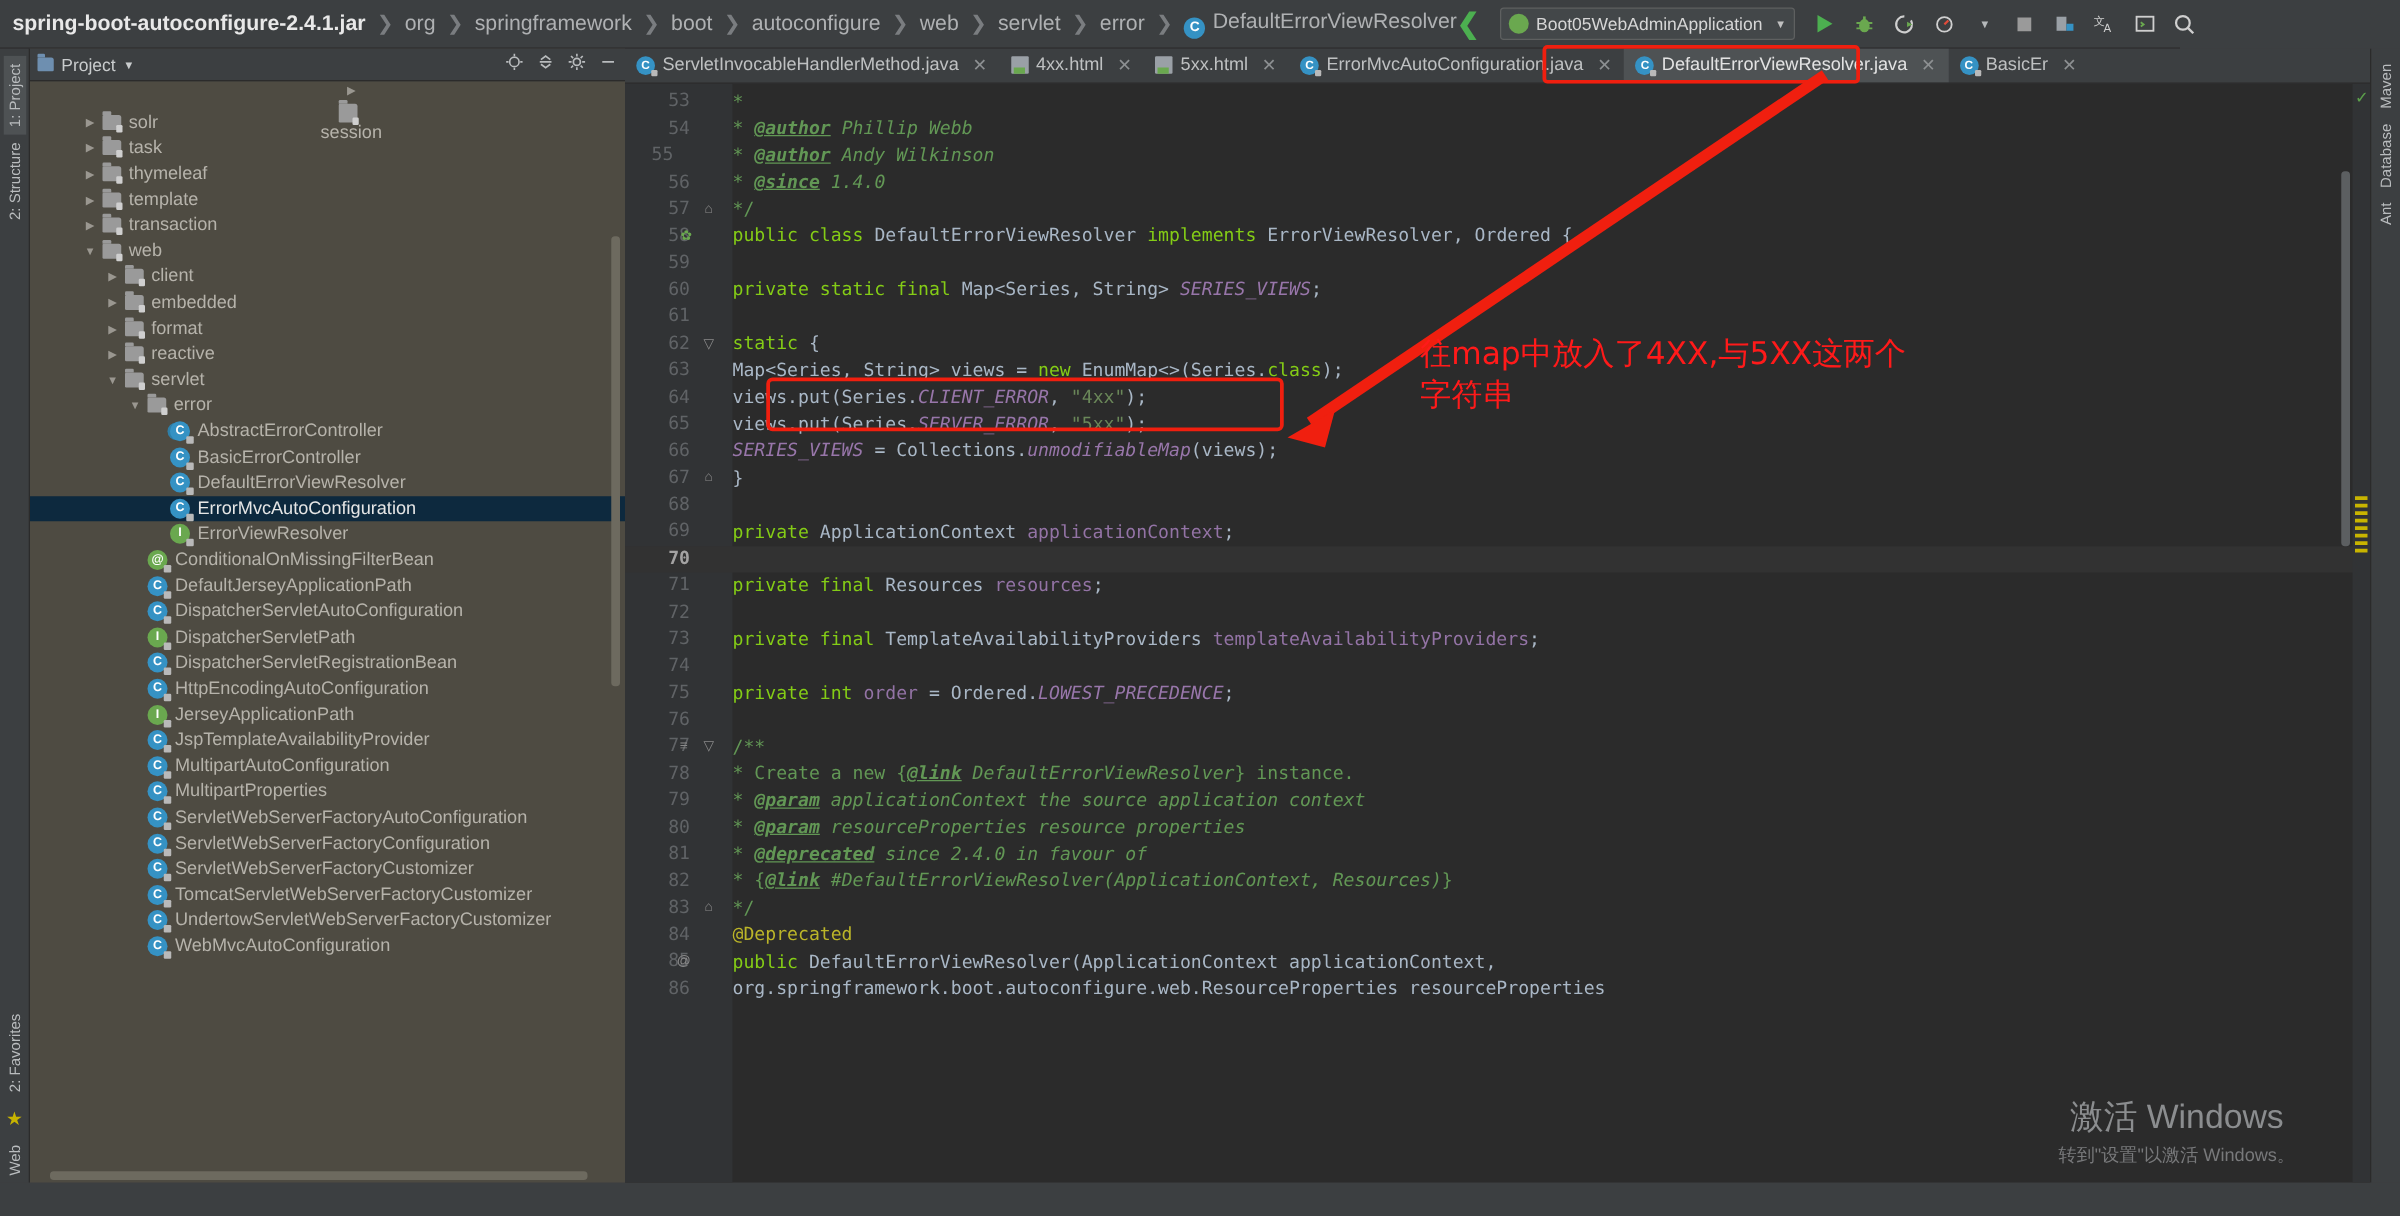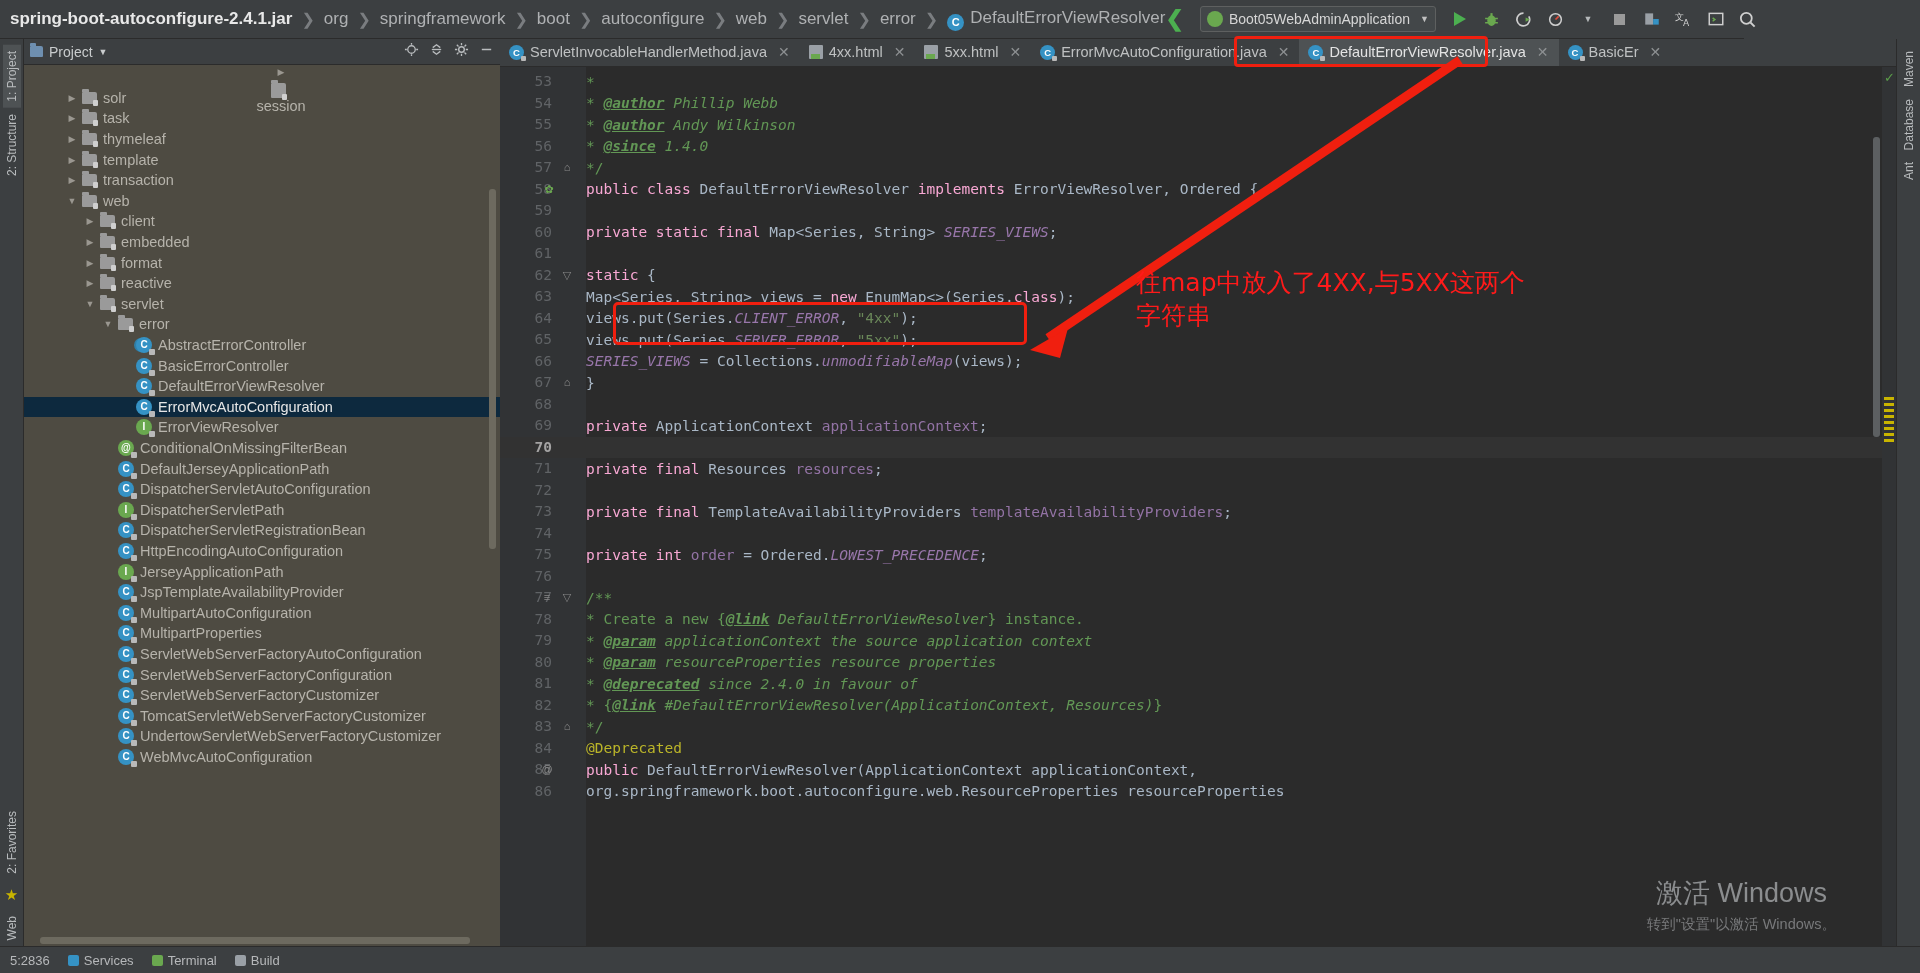--- a/index.html
+++ b/index.html
@@ -180,21 +180,21 @@
     position:absolute; width:44px; text-align:right; color:#606366;
     font-family:"DejaVu Sans Mono", monospace; font-size:14.5px; height:21.5px;
     line-height:21.5px; left:8px;
   }
   .lnum.cur{ color:#a4a3a3; }
   .gmark{ position:absolute; left:56px; width:22px; height:21.5px; line-height:21.5px;
           text-align:center; color:#8a8a8a; font-size:11px;}
   .curline{ position:absolute; left:0; width:100%; height:21.5px; background:#323232; }
 
   
-  .kw{color:#f9a8d4;} .str{color:#6a8759;}
+  .kw{color:#84cc16;} .str{color:#6a8759;}
   .doc{color:#629755;} .tag{color:#629755; text-decoration:underline; font-style:italic; font-weight:bold;}
   .cls{color:#a9b7c6;} .stat{color:#9876aa; font-style:italic;}
   .fld{color:#9373a5;} .ident{color:#a9b7c6;} .anno{color:#bbb529;}
   .italic{font-style:italic;}
 
   
   .redbox{
     position:absolute; border:3px solid #f01f0f; border-radius:5px;
     pointer-events:none;
   }
@@ -611,21 +611,21 @@
     </div>
   <div class="tab-highlight" style="left:1234px; top:36px; width:254px; height:31px;"></div>
 
   <div class="editor">
     <div class="gutter"></div>
     <div id="codewrap" style="position:absolute;left:0;top:0;width:100%;height:100%;">
         <div class="lnum" style="top: 4px;">53</div>
         <div class="line" style="position: absolute; left: 86px; top: 4px;">     <span class="doc">*</span></div>
         <div class="lnum" style="top: 25.5px;">54</div>
         <div class="line" style="position: absolute; left: 86px; top: 25.5px;">     <span class="doc">* </span><span class="tag">@author</span><span class="doc italic"> Phillip Webb</span></div>
-        <div class="lnum" style="top: 47px;">55</div>
+        <div class="lnum" style="top: 47px; text-align: center;">55</div>
         <div class="line" style="position: absolute; left: 86px; top: 47px;">     <span class="doc">* </span><span class="tag">@author</span><span class="doc italic"> Andy Wilkinson</span></div>
         <div class="lnum" style="top: 68.5px;">56</div>
         <div class="line" style="position: absolute; left: 86px; top: 68.5px;">     <span class="doc">* </span><span class="tag">@since</span><span class="doc italic"> 1.4.0</span></div>
         <div class="lnum" style="top: 90px;">57</div>
         <div class="gmark" style="top: 90px;">⌂</div>
         <div class="line" style="position: absolute; left: 86px; top: 90px;">     <span class="doc">*/</span></div>
         <div class="lnum" style="top: 111.5px;">58</div>
         <div class="gmark" style="top: 111.5px; left: 38px; color: rgb(106, 168, 79);">✿</div>
         <div class="line" style="position: absolute; left: 86px; top: 111.5px;"><span class="kw">public class </span><span class="cls">DefaultErrorViewResolver </span><span class="kw">implements </span><span class="cls">ErrorViewResolver, Ordered </span><span class="ident">{</span></div>
         <div class="lnum" style="top: 133px;">59</div>
@@ -717,20 +717,14 @@
   <div class="redbox" style="left:613px; top:302px; width:414px; height:43px;"></div>
 
   <svg class="arrowline" style="left:0;top:0;width:1920px;height:973px;">
     <line x1="1460" y1="60" x2="1048" y2="338" stroke="#f01f0f" stroke-width="9"></line>
     <polygon points="1030,350 1068,328 1060,358" fill="#f01f0f"></polygon>
   </svg>
 
   <div class="zh" style="left:1136px; top:266px;">往map中放入了4XX,与5XX这两个</div>
   <div class="zh" style="left:1136px; top:299px;">字符串</div>
 
-  <div class="statusbar">
-    <span>5:2836</span>
-    <span><span class="sq" style="background:#3592c4"></span><span>Services</span></span>
-    <span><span class="sq" style="background:#6aa84f"></span><span>Terminal</span></span>
-    <span><span class="sq" style="background:#9aa0a6"></span><span>Build</span></span>
-  </div>
 
 </div>
 
 </body></html>

